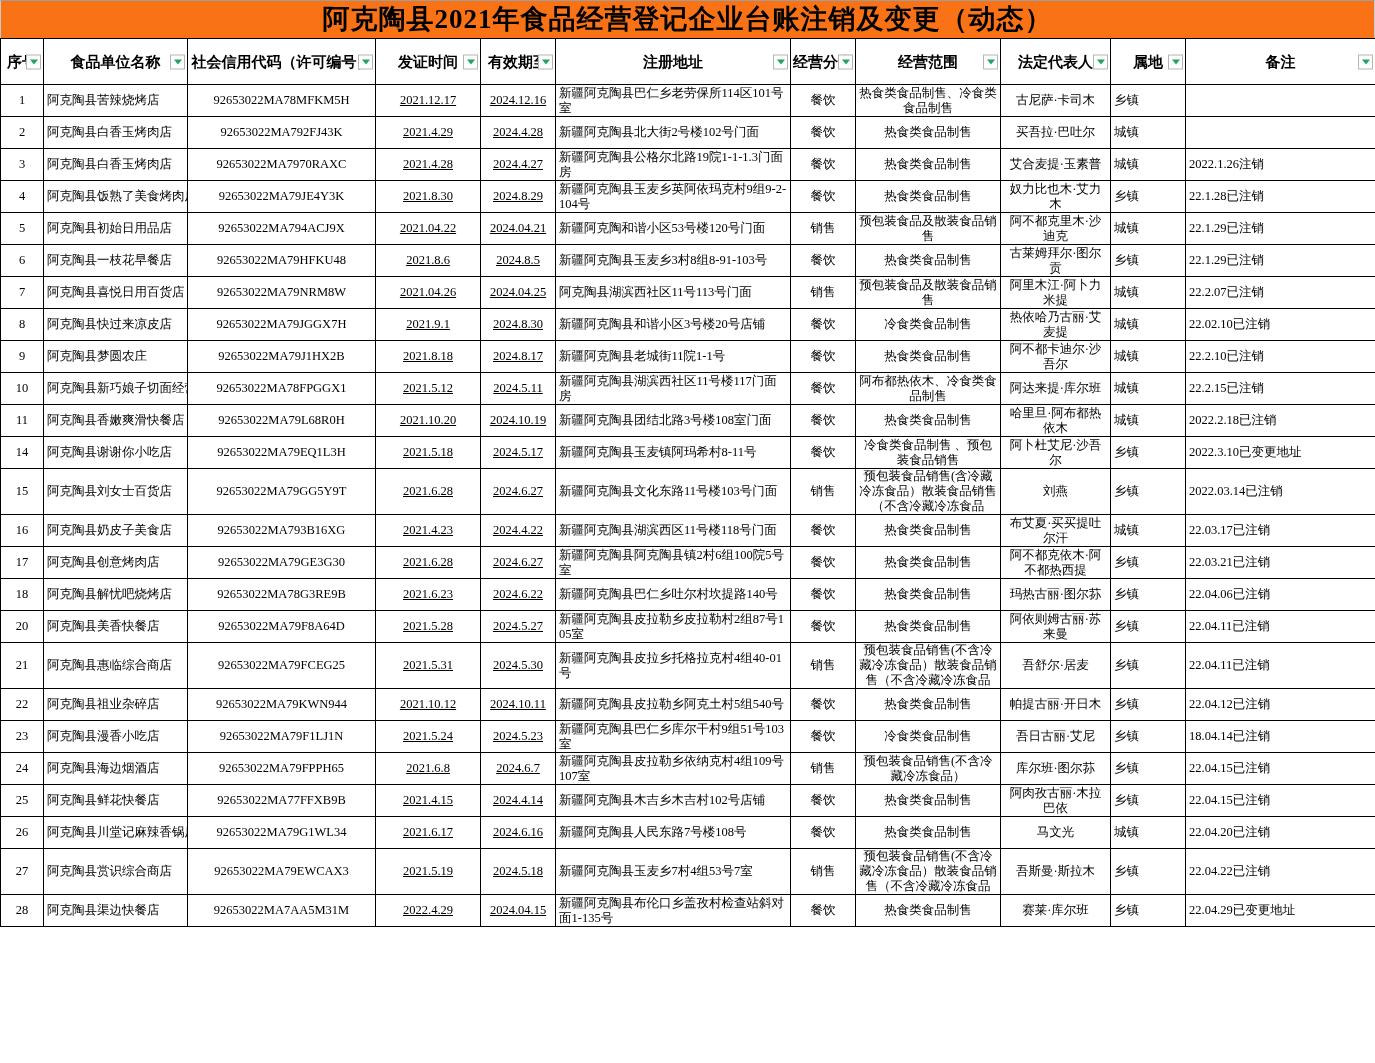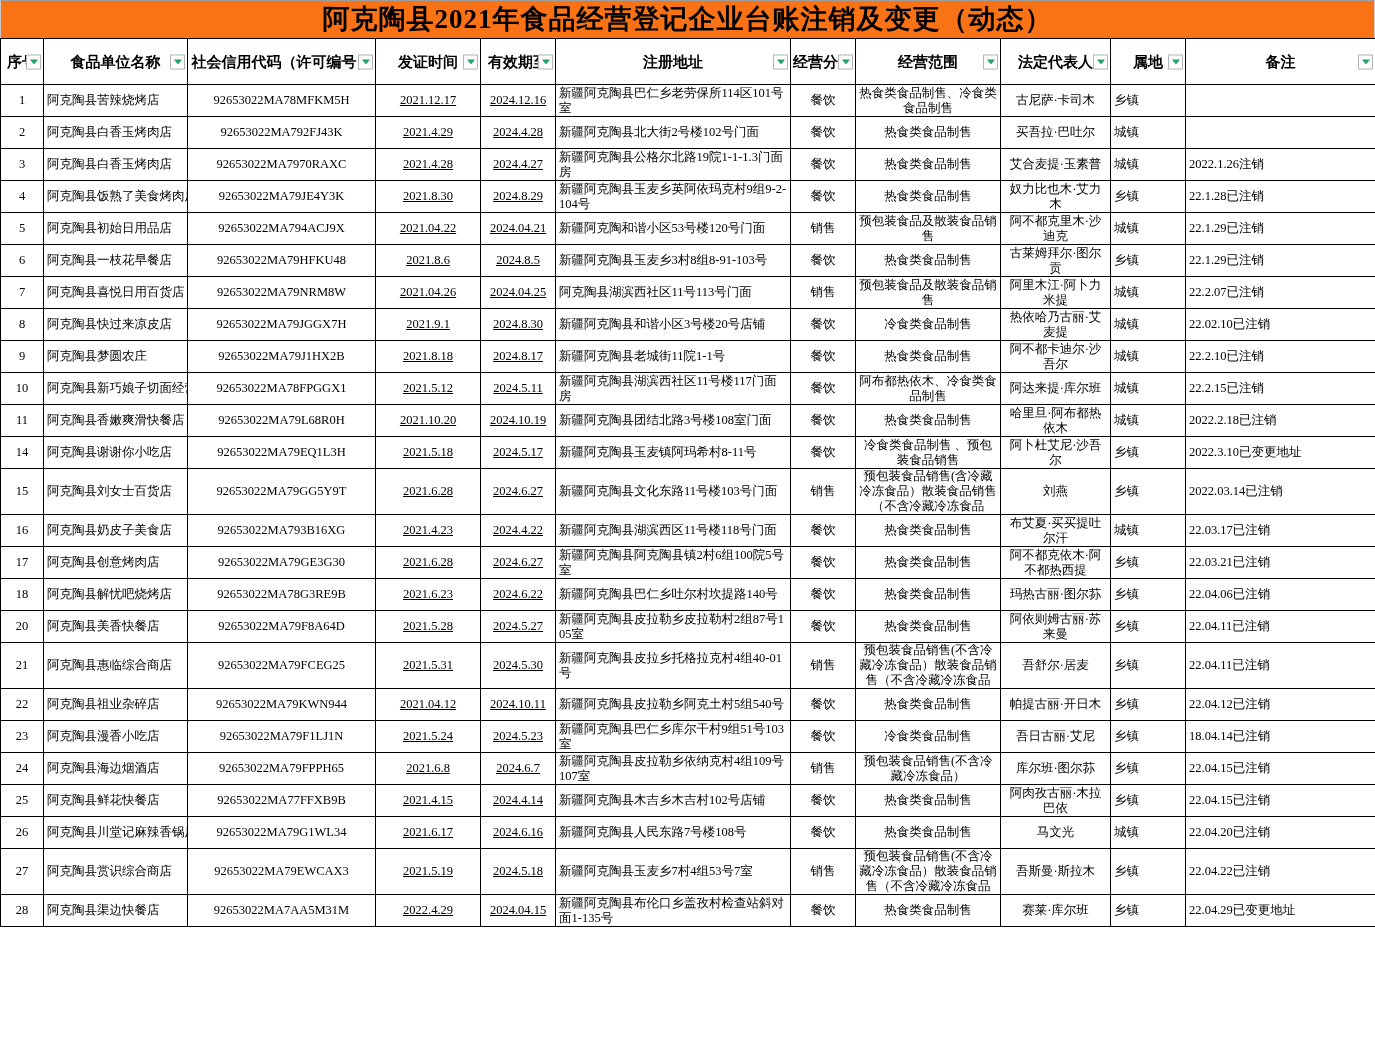--- a/index.html
+++ b/index.html
@@ -333,21 +333,21 @@
           <td class="al-c cell-category">销售</td>
           <td class="al-c cell-scope">预包装食品销售(不含冷藏冷冻食品）散装食品销售（不含冷藏冷冻食品</td>
           <td class="al-c cell-legal-rep">吾舒尔·居麦</td>
           <td class="al-l cell-area">乡镇</td>
           <td class="al-l cell-remark">22.04.11已注销</td>
         </tr>
         <tr>
           <td class="al-c cell-no">22</td>
           <td class="al-l cell-name">阿克陶县祖业杂碎店</td>
           <td class="al-c cell-credit-code">92653022MA79KWN944</td>
-          <td class="al-c cell-issue-date">2021.04.12</td>
+          <td class="al-c cell-issue-date">2021.10.12</td>
           <td class="al-c cell-valid-until">2024.10.11</td>
           <td class="al-l cell-address">新疆阿克陶县皮拉勒乡阿克土村5组540号</td>
           <td class="al-c cell-category">餐饮</td>
           <td class="al-c cell-scope">热食类食品制售</td>
           <td class="al-c cell-legal-rep">帕提古丽·开日木</td>
           <td class="al-l cell-area">乡镇</td>
           <td class="al-l cell-remark">22.04.12已注销</td>
         </tr>
         <tr>
           <td class="al-c cell-no">23</td>

